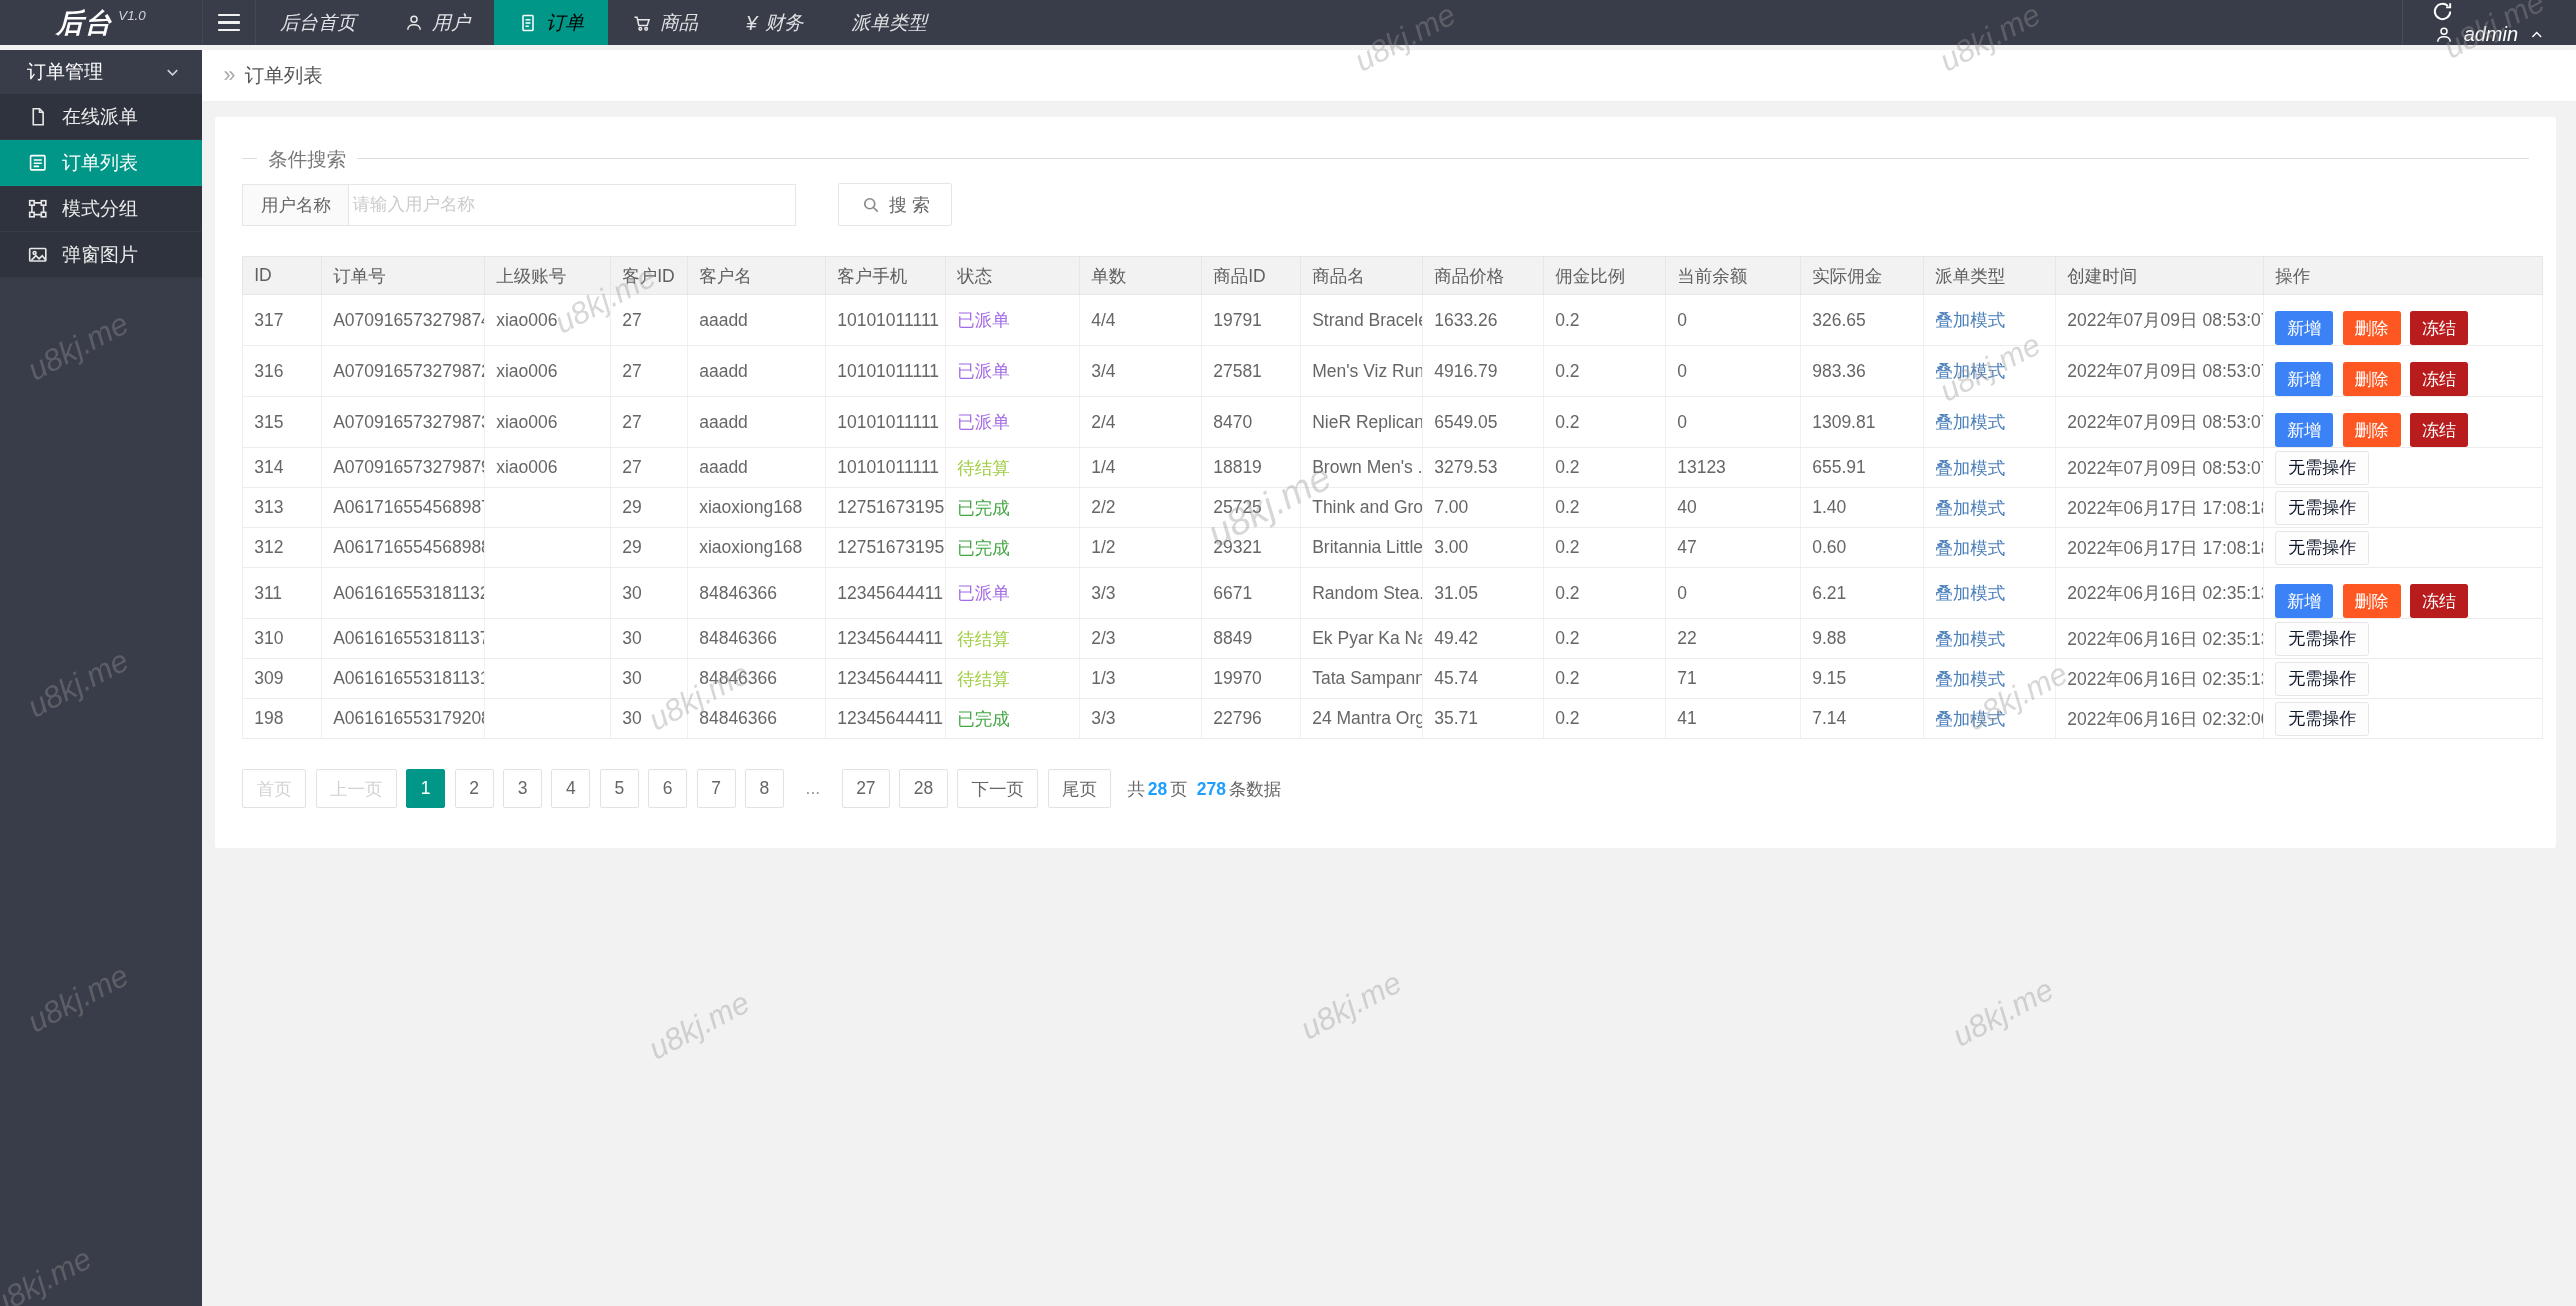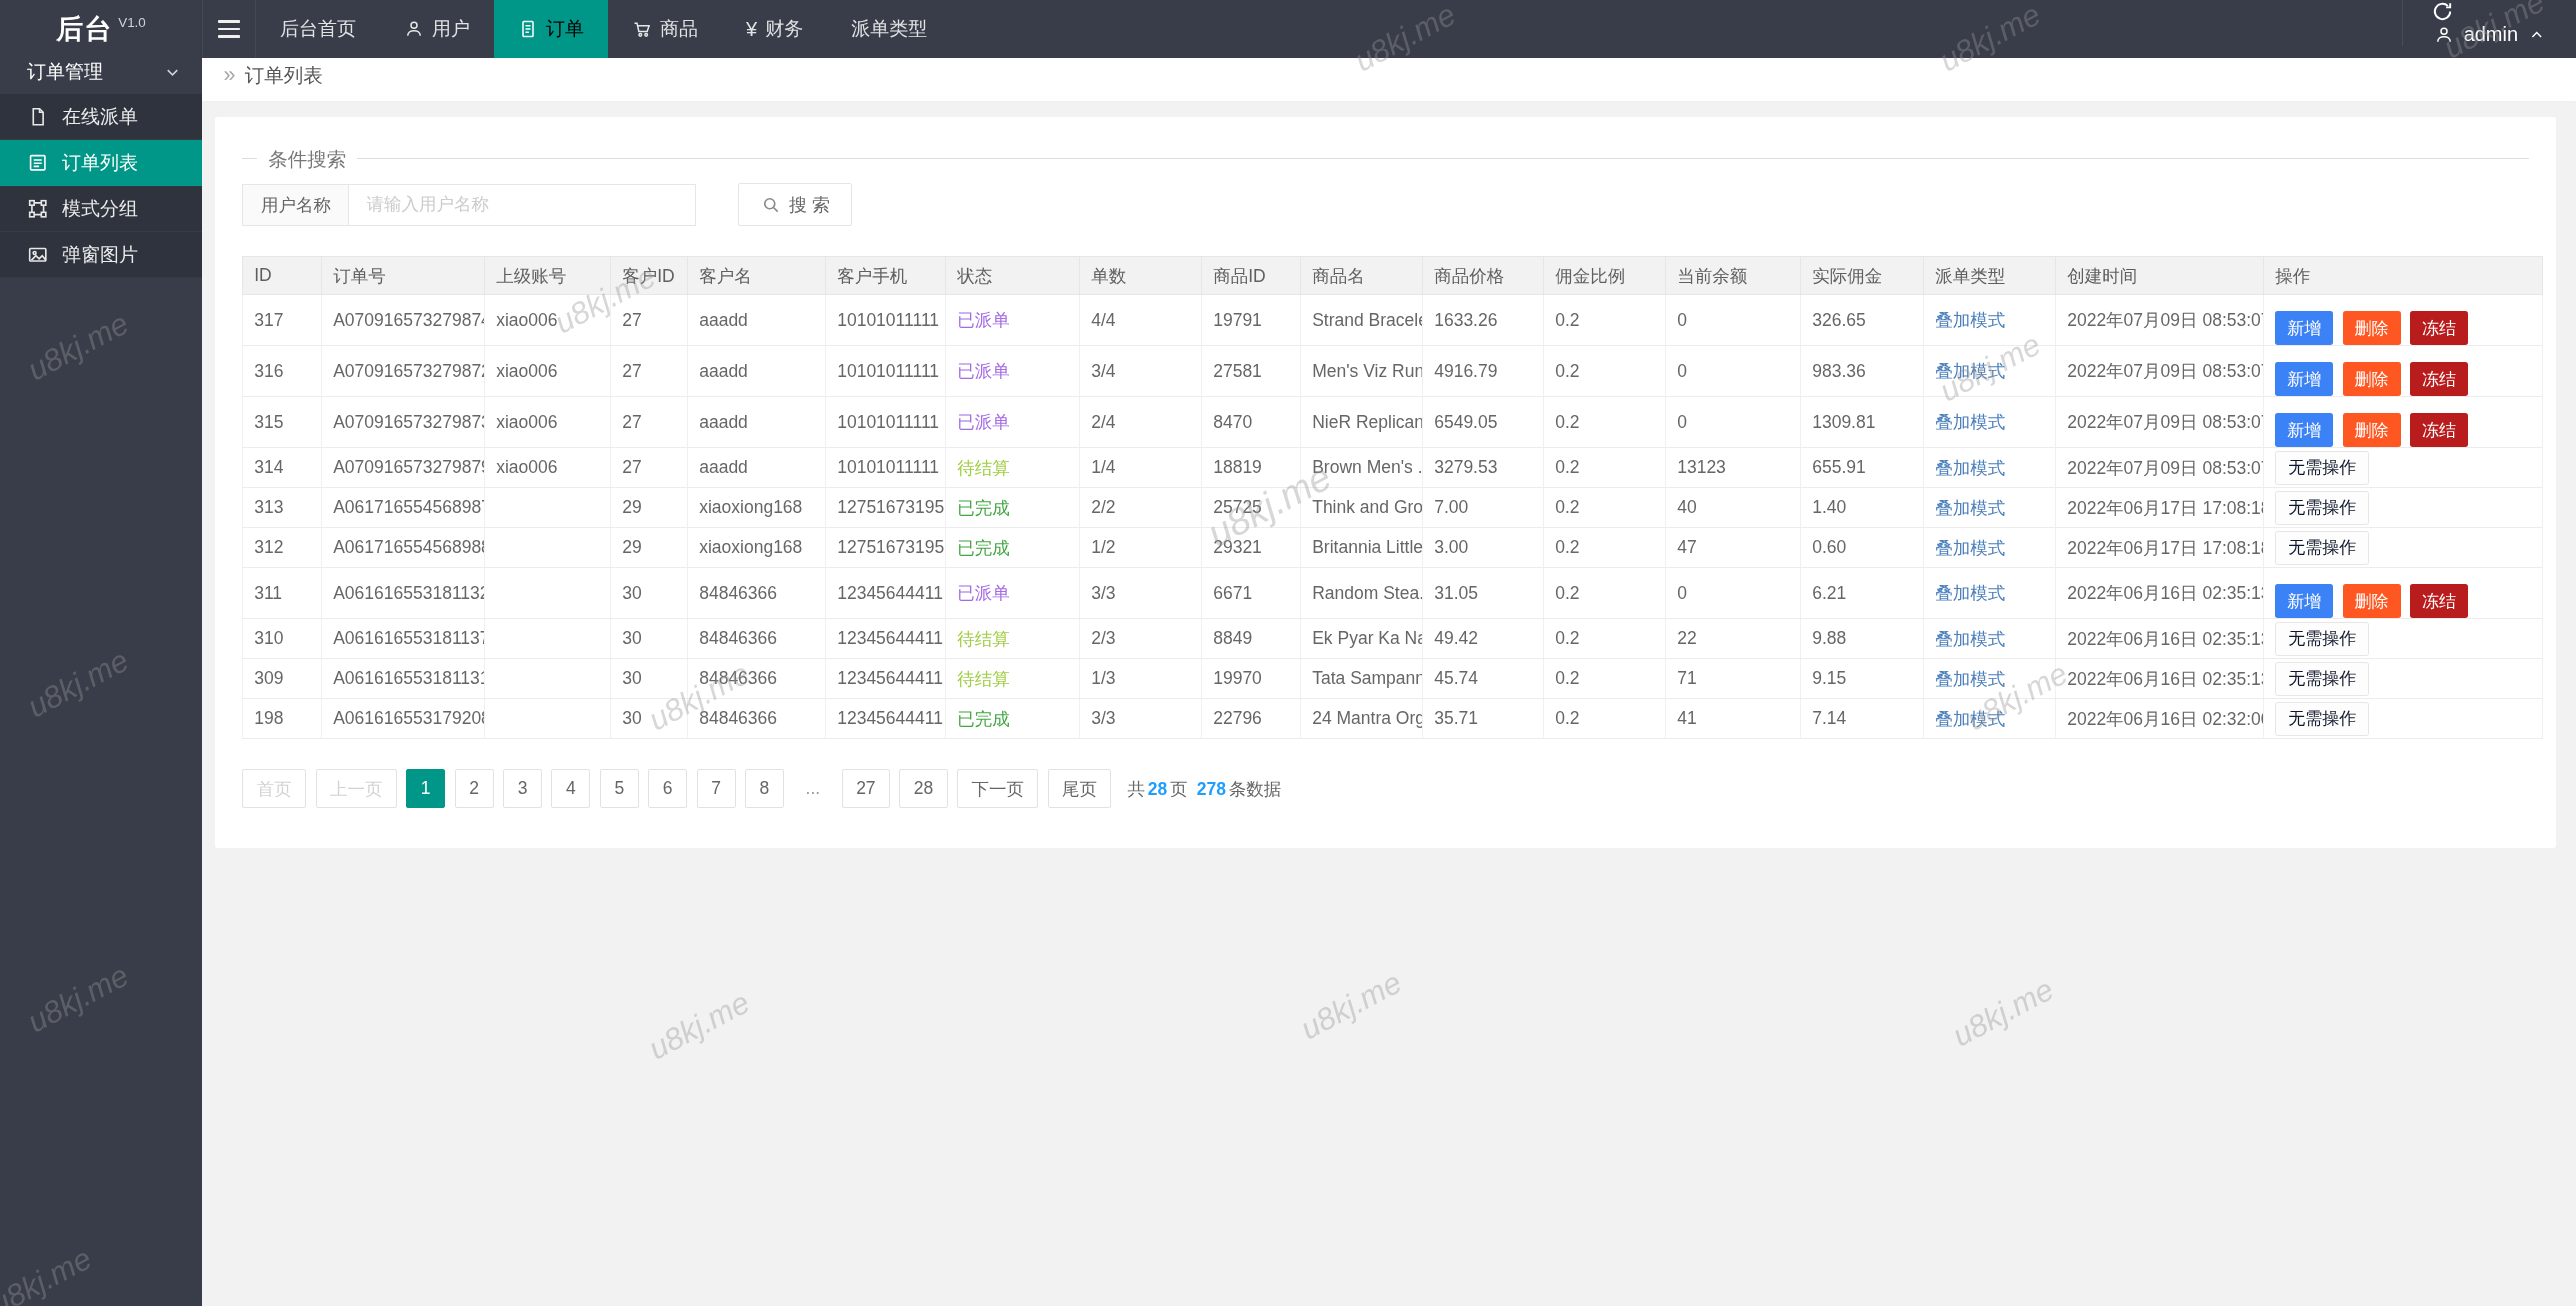--- a/index.html
+++ b/index.html
@@ -1,20 +1,20 @@
 <!DOCTYPE html>
 <html style="font-size:10.8px"><head>
 <meta charset="utf-8">
 <style>
   * { margin:0; padding:0; box-sizing:border-box; }
   html,body { width:2576px; height:1307px; overflow:hidden;
     font-family:"Liberation Sans","DejaVu Sans",sans-serif; background:#f2f2f2; position:relative; }
 
   
-  .navbar { position:absolute; top:0; left:0; width:2576px; height:58px; background:#393D49; display:flex; align-items:stretch; z-index:5; }
+  .navbar { position:absolute; top:0; left:0; width:2576px; height:45px; background:#393D49; display:flex; align-items:stretch; z-index:5;font-style:italic; }
   .logo { width:202px; display:flex; align-items:center; justify-content:center; color:#fff; }
   .logo .t { font-size:27px; font-weight:bold; letter-spacing:1.3px; }
   .logo sup { font-size:13.4px; color:#cfd2d6; margin-left:5.4px; transform:translateY(-6.7px); display:inline-block; }
   .nav-toggle { width:54px; display:flex; flex-direction:column; align-items:center; justify-content:center; gap:4.7px; cursor:pointer; border-left:0.7px solid rgba(255,255,255,.06); border-right:0.7px solid rgba(255,255,255,.06); }
   .nav-toggle i { display:block; width:21.5px; height:2.7px; background:#f0f0f0; border-radius:0.7px; }
   .nav-items { display:flex; align-items:stretch; }
   .nav-item { display:flex; align-items:center; gap:8px; padding:0 24px; color:rgba(255,255,255,.85); font-size:19px; cursor:pointer; }
   .nav-item svg, .nav-item .yen { width:20px; height:20px; }
   .nav-item .yen { font-size:20px; line-height:20px; width:auto; }
   .nav-item.active { background:#009688; color:#000000; }
@@ -35,21 +35,21 @@
   .main { position:absolute; top:50px; left:202px; width:2374px; height:1257px; }
   .breadcrumb { height:51px; background:#fff; display:flex; align-items:center; padding-left:21.5px; font-size:19.5px; color:#555; box-shadow:0 1.3px 2.7px rgba(0,0,0,.03); }
   .bc-arrow { color:#a8a8a8; font-size:21.5px; margin-right:9.4px; }
 
   .panel { margin:16px 20px 0 13.4px; background:#fff; border-radius:2.7px; padding:32px 27px 40px 27px; min-height:659px; }
 
   .fieldset { border-top:0.7px solid #ddd; position:relative; margin:9.4px 0 0 0; padding-top:24px; }
   .legend { position:absolute; top:-13.4px; left:15px; background:#fff; padding:0 10.8px; color:#777; font-size:19.5px; }
   .form-row { display:flex; align-items:center; }
   .input-label { height:42px; display:flex; align-items:center; padding:0 17.5px; background:#fafafa; border:0.7px solid #e6e6e6; border-right:none; color:#666; font-size:17.5px; }
-  .search-input { width:348px; height:42px; border:0.7px solid #e6e6e6; padding:0 17px; font-size:17.5px; color:#666; outline:none; font-family:inherit; }
+  .search-input { width:448px; height:42px; border:0.7px solid #e6e6e6; padding:0 3px; font-size:17.5px; color:#666; outline:none; font-family:inherit; }
   .search-input::placeholder { color:#ccc; }
   .search-btn { margin-left:42px; height:43px; padding:0 21.5px; background:#fff; border:0.7px solid #e6e6e6; border-radius:2px; display:flex; align-items:center; gap:8px; font-size:18px; color:#666; cursor:pointer; font-family:inherit; }
 
   table { width:100%; border-collapse:collapse; table-layout:fixed; margin-top:30px; }
   th { background:#f2f2f2; color:#5f5f5f; font-weight:normal; font-size:17.5px; text-align:left; height:38px; padding:0 10.8px; border:0.7px solid #e6e6e6; overflow:hidden; white-space:nowrap; }
   td { height:40px; font-size:17.5px; color:#666; padding:0 10.8px; border:0.7px solid #ececec; border-left:0.7px solid #f0f0f0; border-right:0.7px solid #f0f0f0; overflow:hidden; white-space:nowrap; background:#fff; }
   .status-dispatched { color:#a36be5; }
   .status-pending { color:#9fce42; }
   .status-done { color:#43a543; }
   .dispatch-link { color:#4a7fbb; cursor:pointer; }

